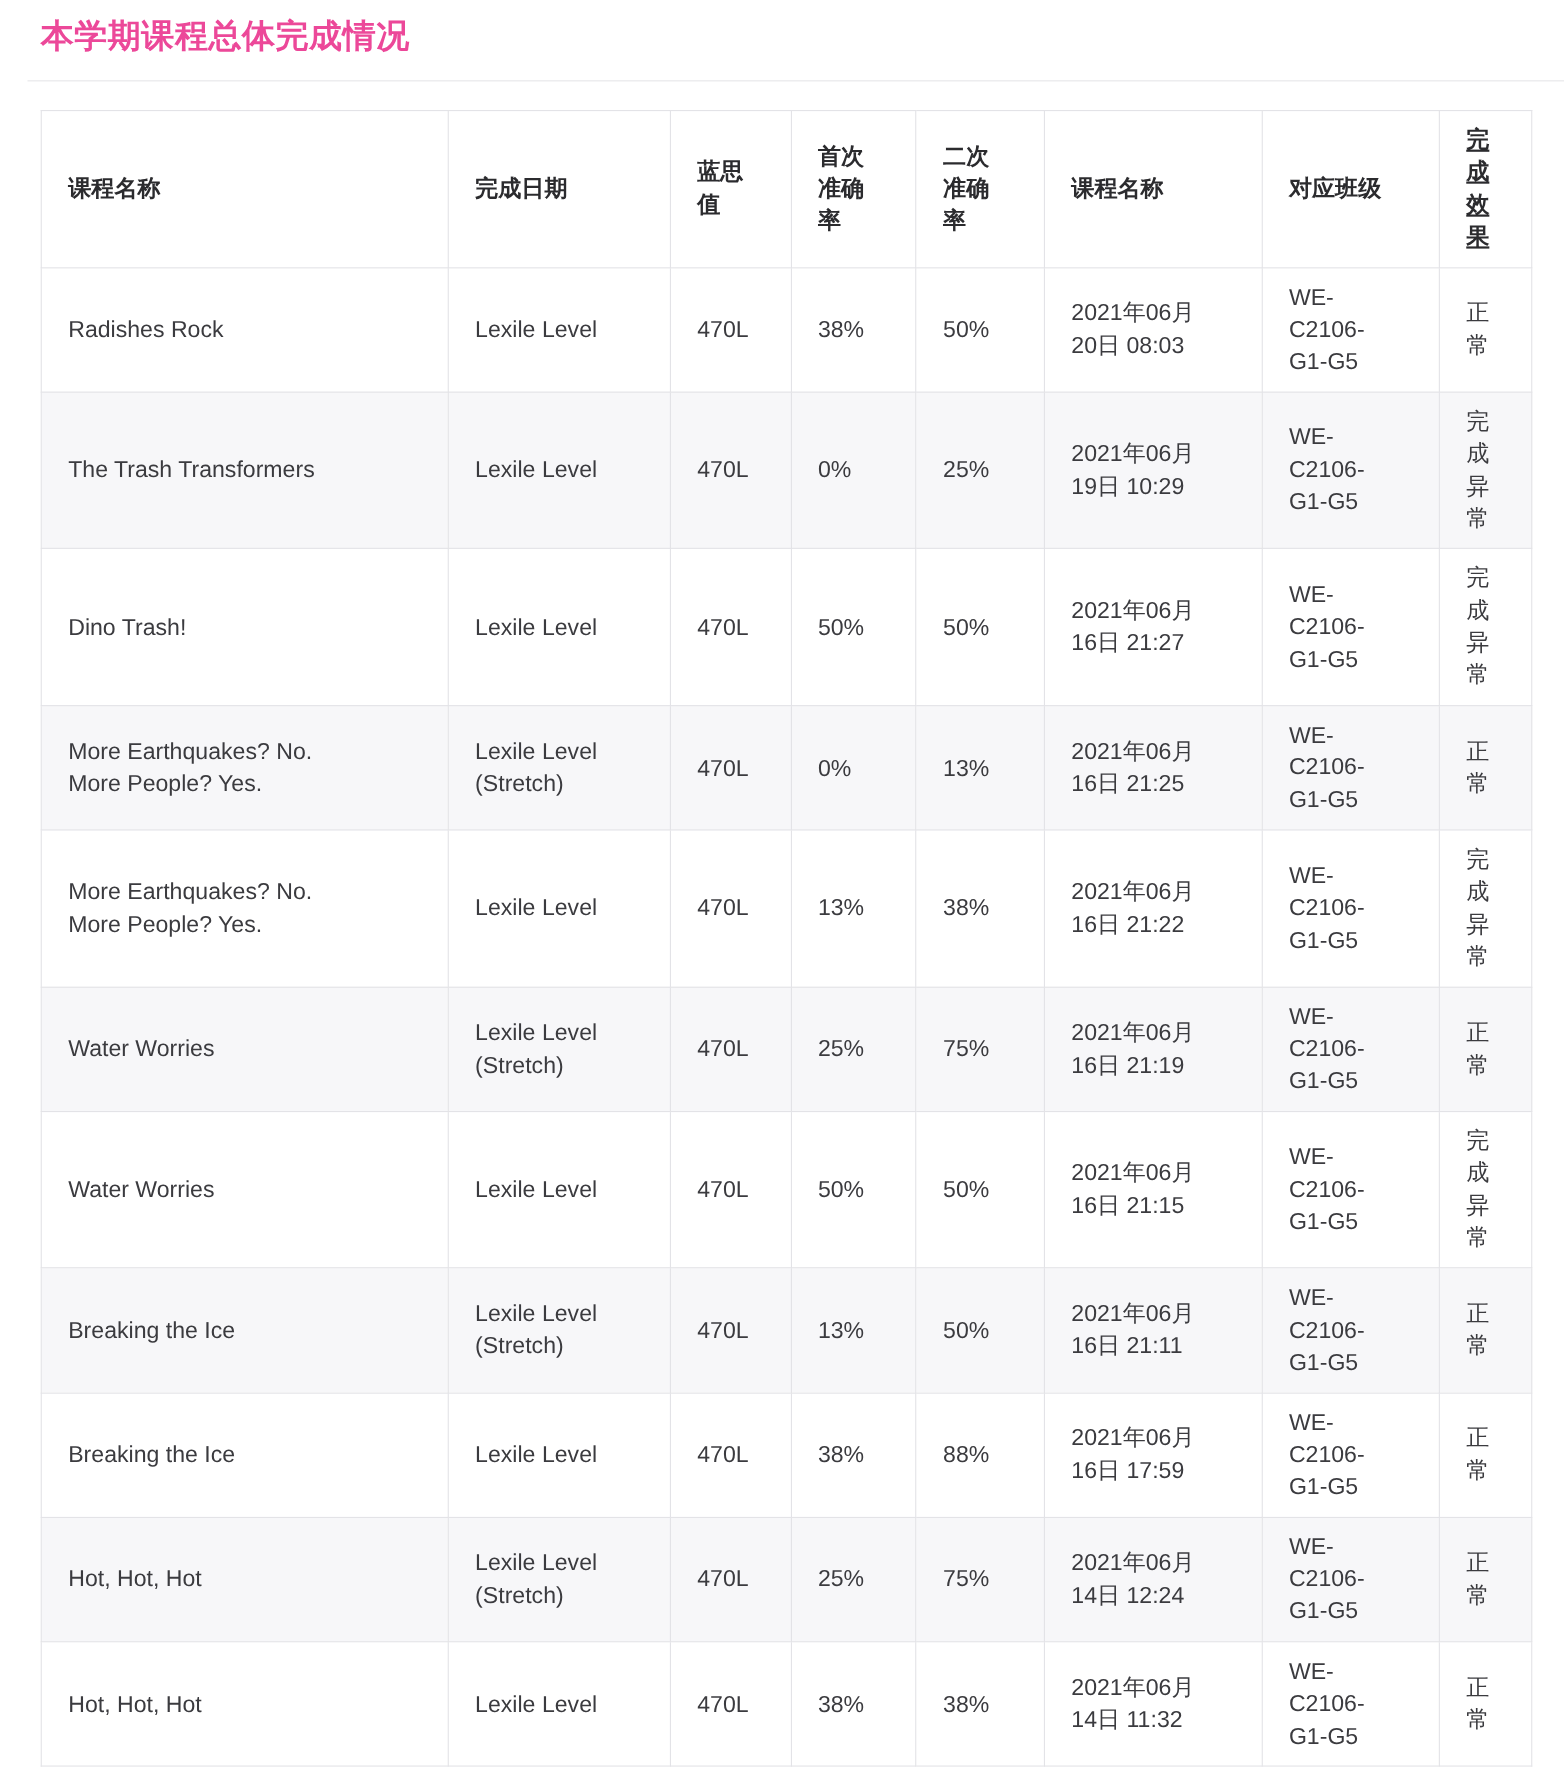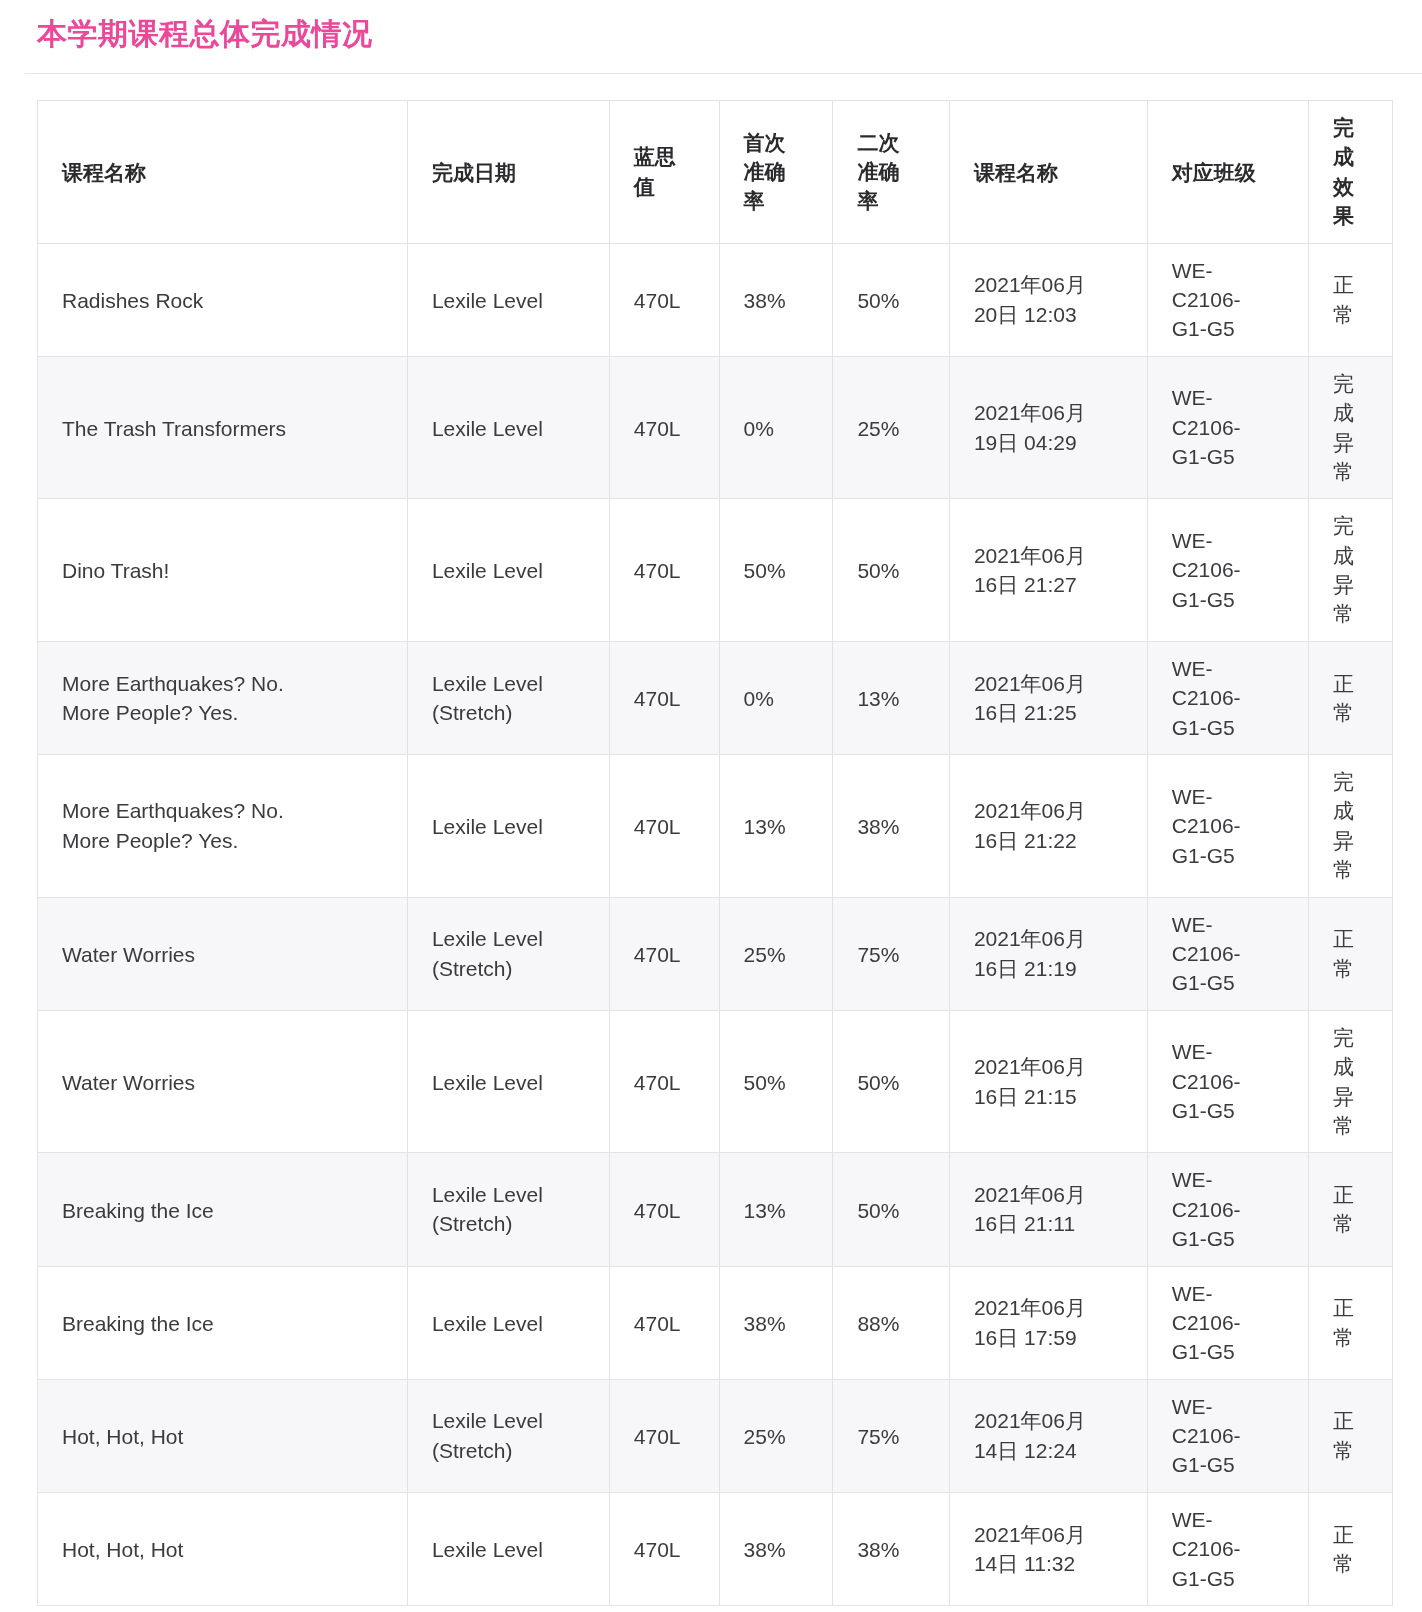--- a/index.html
+++ b/index.html
@@ -48,21 +48,21 @@
     font-weight: 700;
     color: #2b2b2e;
     background: #ffffff;
   }
   .report tbody tr { background: #ffffff; }
   .report tbody tr:nth-child(even) { background: #f7f7f9; }
 
   
   .hv, .cv { display: inline-block; vertical-align: middle; }
   .hv-lexile, .hv-first_accuracy, .hv-second_accuracy { width: 2.2em; }
-  .hv-result { width: 1.1em; }
+  .hv-result { width: 1.1em; text-decoration: underline; }
   .cv-course_name { max-width: 12.5em; }
   .cv-course_type { max-width: 8em; }
   .cv-completion_date { max-width: 5.8em; }
   .cv-class_name { max-width: 3.7em; }
   .cv-result { width: 1.1em; }
 </style>
 </head>
 <body>
 
 <div class="page">
@@ -92,31 +92,31 @@
         <th><span class="hv hv-result">完成效果</span></th>
       </tr>
     </thead>
     <tbody>
         <tr>
           <td><span class="cv cv-course_name">Radishes Rock</span></td>
           <td><span class="cv cv-course_type">Lexile Level</span></td>
           <td><span class="cv cv-lexile">470L</span></td>
           <td><span class="cv cv-first_accuracy">38%</span></td>
           <td><span class="cv cv-second_accuracy">50%</span></td>
-          <td><span class="cv cv-completion_date">2021年06月20日 12:03</span></td>
+          <td><span class="cv cv-completion_date">2021年06月20日 08:03</span></td>
           <td><span class="cv cv-class_name">WE-C2106-G1-G5</span></td>
           <td><span class="cv cv-result">正常</span></td>
         </tr>
         <tr>
           <td><span class="cv cv-course_name">The Trash Transformers</span></td>
           <td><span class="cv cv-course_type">Lexile Level</span></td>
           <td><span class="cv cv-lexile">470L</span></td>
           <td><span class="cv cv-first_accuracy">0%</span></td>
           <td><span class="cv cv-second_accuracy">25%</span></td>
-          <td><span class="cv cv-completion_date">2021年06月19日 04:29</span></td>
+          <td><span class="cv cv-completion_date">2021年06月19日 10:29</span></td>
           <td><span class="cv cv-class_name">WE-C2106-G1-G5</span></td>
           <td><span class="cv cv-result">完成异常</span></td>
         </tr>
         <tr>
           <td><span class="cv cv-course_name">Dino Trash!</span></td>
           <td><span class="cv cv-course_type">Lexile Level</span></td>
           <td><span class="cv cv-lexile">470L</span></td>
           <td><span class="cv cv-first_accuracy">50%</span></td>
           <td><span class="cv cv-second_accuracy">50%</span></td>
           <td><span class="cv cv-completion_date">2021年06月16日 21:27</span></td>

